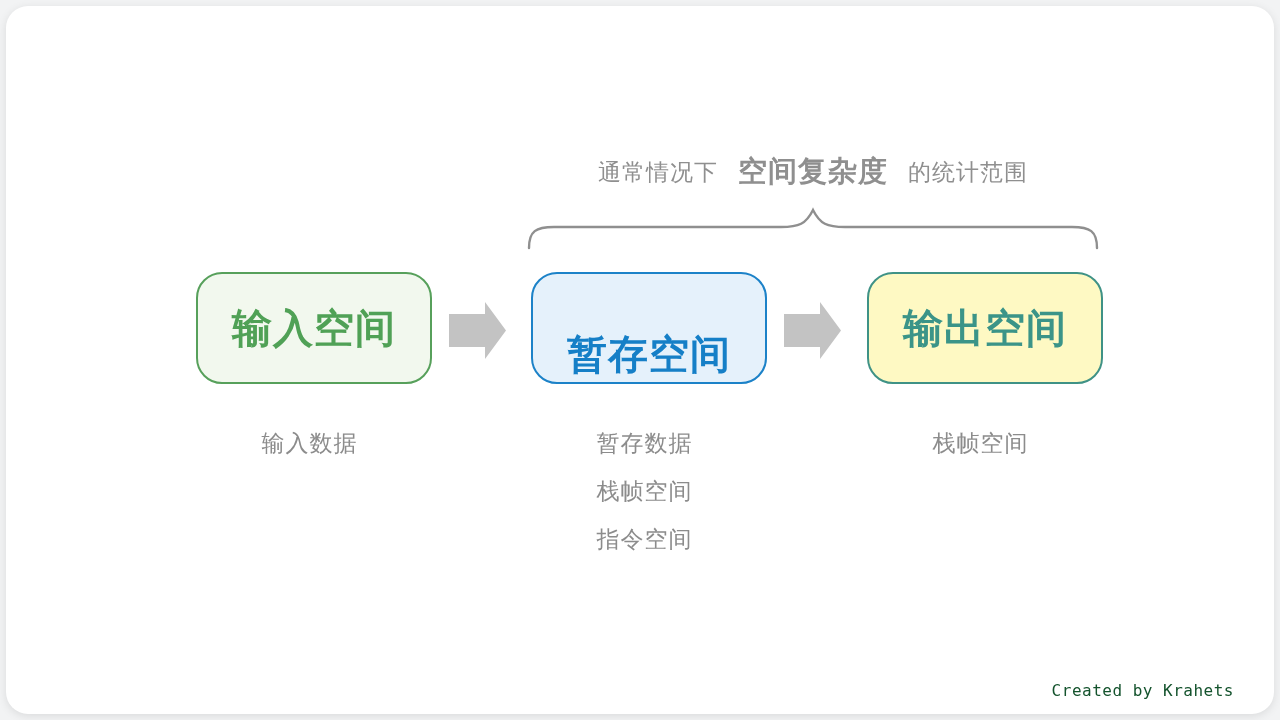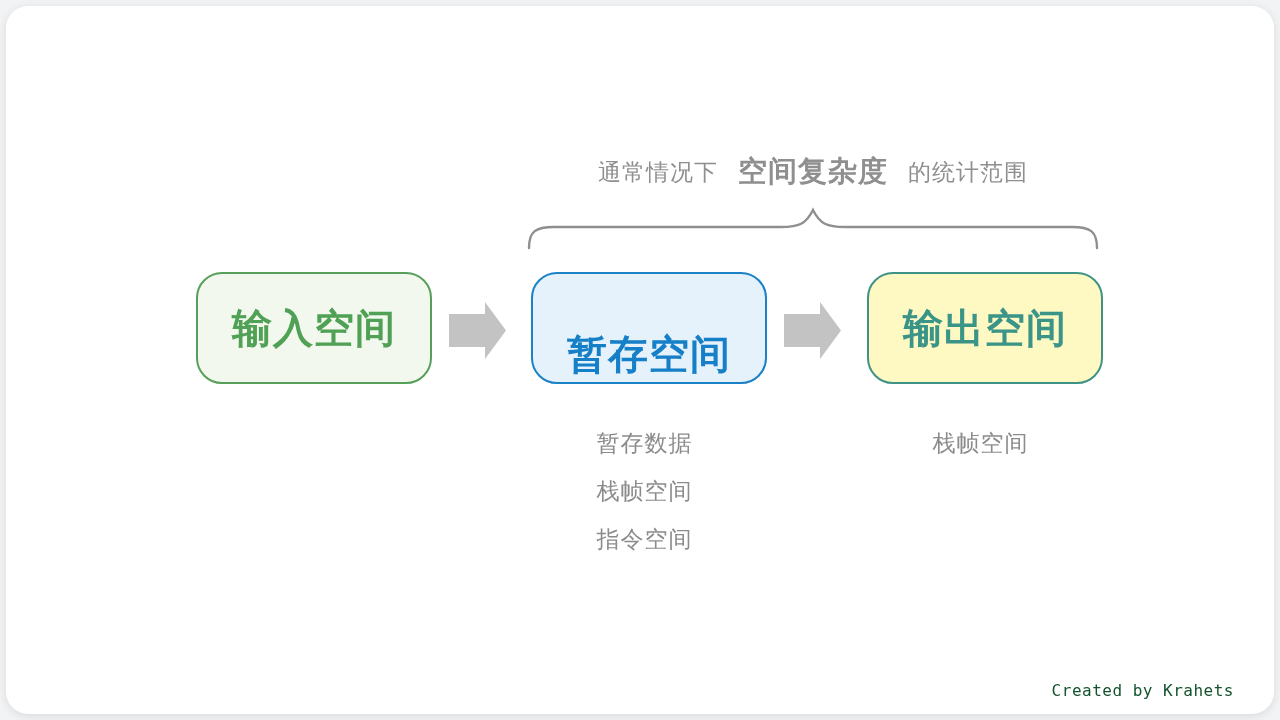--- a/index.html
+++ b/index.html
@@ -119,20 +119,23 @@
     </div>
 
     <svg class="arrow arrow-2" viewBox="0 0 57 57" aria-hidden="true">
       <path d="M0,12 L36,12 L36,0 L57,28.5 L36,57 L36,45 L0,45 Z" fill="#c3c3c3"></path>
     </svg>
 
     <div class="space-box box-teal">
       <span>输出空间</span>
     </div>
 
+    <div class="sublabels sub-1">
+      <div>输入数据</div>
+    </div>
 
     <div class="sublabels sub-2">
       <div>暂存数据</div>
       <div>栈帧空间</div>
       <div>指令空间</div>
     </div>
 
     <div class="sublabels sub-3">
       <div>栈帧空间</div>
     </div>

